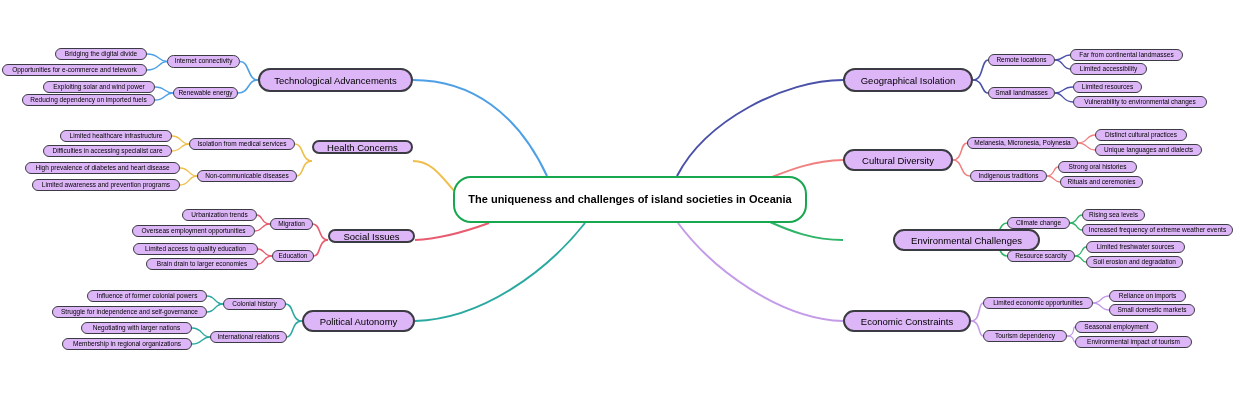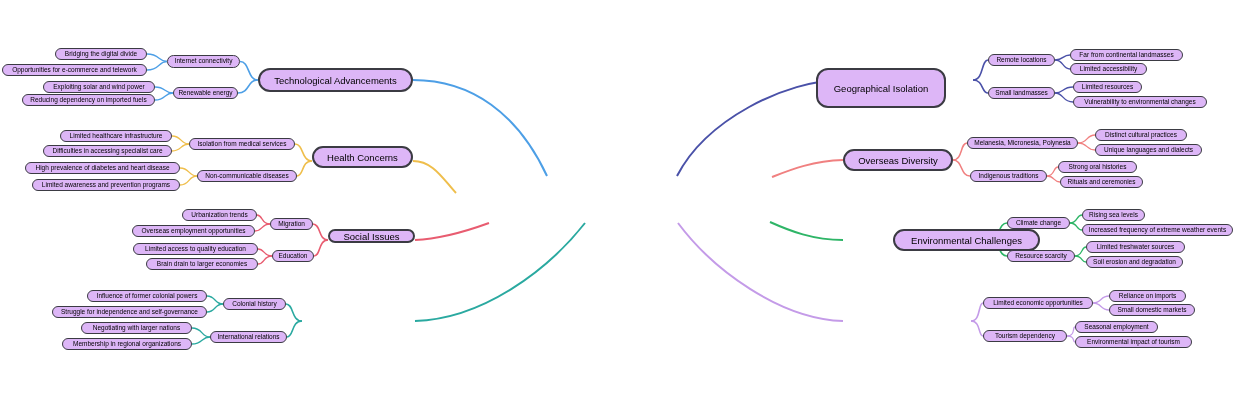--- a/index.html
+++ b/index.html
@@ -97,76 +97,79 @@
       <path d="M 843,321 C 780,319 713,270 678,223"></path>
       <path stroke-width="1.6" d="M 971,321 C 981,321 978,303 983,303"></path>
       <path stroke-width="1.6" d="M 971,321 C 981,321 978,336 983,336"></path>
       <path stroke-width="1.3" d="M 1093,303 C 1102,303 1100,296 1109,296"></path>
       <path stroke-width="1.3" d="M 1093,303 C 1102,303 1100,310 1109,310"></path>
       <path stroke-width="1.3" d="M 1067,336 C 1076,336 1072,327 1075,327"></path>
       <path stroke-width="1.3" d="M 1067,336 C 1076,336 1072,342 1075,342"></path>
     </g>
   </svg>
 
+  <div class="node central" style="left:453px;top:176px;width:354px;height:47px">The uniqueness and challenges of island societies in Oceania</div>
 
   <div class="node main" style="left:258px;top:68px;width:155px;height:24px">Technological Advancements</div>
   <div class="node sub" style="left:167px;top:55px;width:73px;height:13px">Internet connectivity</div>
   <div class="node leaf" style="left:55px;top:48px;width:92px;height:12px">Bridging the digital divide</div>
   <div class="node leaf" style="left:2px;top:64px;width:145px;height:12px">Opportunities for e-commerce and telework</div>
   <div class="node sub" style="left:173px;top:87px;width:65px;height:12px">Renewable energy</div>
   <div class="node leaf" style="left:43px;top:81px;width:112px;height:12px">Exploiting solar and wind power</div>
   <div class="node leaf" style="left:22px;top:94px;width:133px;height:12px">Reducing dependency on imported fuels</div>
 
-  <div class="node main" style="left:312px;top:146px;width:101px;height:22px">Health Concerns</div>
+  <div class="node main" style="left:312px;top:140px;width:101px;height:14px">Health Concerns</div>
   <div class="node sub" style="left:189px;top:138px;width:106px;height:12px">Isolation from medical services</div>
   <div class="node leaf" style="left:60px;top:130px;width:112px;height:12px">Limited healthcare infrastructure</div>
   <div class="node leaf" style="left:43px;top:145px;width:129px;height:12px">Difficulties in accessing specialist care</div>
   <div class="node sub" style="left:197px;top:170px;width:100px;height:12px">Non-communicable diseases</div>
   <div class="node leaf" style="left:25px;top:162px;width:155px;height:12px">High prevalence of diabetes and heart disease</div>
   <div class="node leaf" style="left:32px;top:179px;width:148px;height:12px">Limited awareness and prevention programs</div>
 
   <div class="node main" style="left:328px;top:229px;width:87px;height:14px">Social Issues</div>
   <div class="node sub" style="left:270px;top:218px;width:43px;height:12px">Migration</div>
   <div class="node leaf" style="left:182px;top:209px;width:75px;height:12px">Urbanization trends</div>
   <div class="node leaf" style="left:132px;top:225px;width:123px;height:12px">Overseas employment opportunities</div>
   <div class="node sub" style="left:272px;top:250px;width:42px;height:12px">Education</div>
   <div class="node leaf" style="left:133px;top:243px;width:125px;height:12px">Limited access to quality education</div>
   <div class="node leaf" style="left:146px;top:258px;width:112px;height:12px">Brain drain to larger economies</div>
 
+  <div class="node main" style="left:302px;top:310px;width:113px;height:22px">Political Autonomy</div>
   <div class="node sub" style="left:223px;top:298px;width:63px;height:12px">Colonial history</div>
   <div class="node leaf" style="left:87px;top:290px;width:120px;height:12px">Influence of former colonial powers</div>
   <div class="node leaf" style="left:52px;top:306px;width:155px;height:12px">Struggle for independence and self-governance</div>
   <div class="node sub" style="left:210px;top:331px;width:77px;height:12px">International relations</div>
   <div class="node leaf" style="left:81px;top:322px;width:111px;height:12px">Negotiating with larger nations</div>
   <div class="node leaf" style="left:62px;top:338px;width:130px;height:12px">Membership in regional organizations</div>
 
-  <div class="node main" style="left:816px;top:68px;width:130px;height:40px">Geographical Isolation</div>
+  <div class="node main" style="left:843px;top:68px;width:130px;height:24px">Geographical Isolation</div>
   <div class="node sub" style="left:988px;top:54px;width:67px;height:12px">Remote locations</div>
   <div class="node leaf" style="left:1070px;top:49px;width:113px;height:12px">Far from continental landmasses</div>
   <div class="node leaf" style="left:1070px;top:63px;width:77px;height:12px">Limited accessibility</div>
   <div class="node sub" style="left:988px;top:87px;width:67px;height:12px">Small landmasses</div>
   <div class="node leaf" style="left:1073px;top:81px;width:69px;height:12px">Limited resources</div>
   <div class="node leaf" style="left:1073px;top:96px;width:134px;height:12px">Vulnerability to environmental changes</div>
 
-  <div class="node main" style="left:843px;top:149px;width:110px;height:22px">Overseas Diversity</div>
+  <div class="node main" style="left:843px;top:149px;width:110px;height:22px">Cultural Diversity</div>
   <div class="node sub" style="left:967px;top:137px;width:111px;height:12px">Melanesia, Micronesia, Polynesia</div>
   <div class="node leaf" style="left:1095px;top:129px;width:92px;height:12px">Distinct cultural practices</div>
   <div class="node leaf" style="left:1095px;top:144px;width:107px;height:12px">Unique languages and dialects</div>
   <div class="node sub" style="left:970px;top:170px;width:77px;height:12px">Indigenous traditions</div>
   <div class="node leaf" style="left:1058px;top:161px;width:79px;height:12px">Strong oral histories</div>
   <div class="node leaf" style="left:1060px;top:176px;width:83px;height:12px">Rituals and ceremonies</div>
 
   <div class="node main" style="left:893px;top:229px;width:147px;height:22px">Environmental Challenges</div>
   <div class="node sub" style="left:1007px;top:217px;width:63px;height:12px">Climate change</div>
   <div class="node leaf" style="left:1082px;top:209px;width:63px;height:12px">Rising sea levels</div>
   <div class="node leaf" style="left:1082px;top:224px;width:151px;height:12px">Increased frequency of extreme weather events</div>
   <div class="node sub" style="left:1007px;top:250px;width:68px;height:12px">Resource scarcity</div>
   <div class="node leaf" style="left:1086px;top:241px;width:99px;height:12px">Limited freshwater sources</div>
   <div class="node leaf" style="left:1086px;top:256px;width:97px;height:12px">Soil erosion and degradation</div>
 
+  <div class="node main" style="left:843px;top:310px;width:128px;height:22px">Economic Constraints</div>
   <div class="node sub" style="left:983px;top:297px;width:110px;height:12px">Limited economic opportunities</div>
   <div class="node leaf" style="left:1109px;top:290px;width:77px;height:12px">Reliance on imports</div>
   <div class="node leaf" style="left:1109px;top:304px;width:86px;height:12px">Small domestic markets</div>
   <div class="node sub" style="left:983px;top:330px;width:84px;height:12px">Tourism dependency</div>
   <div class="node leaf" style="left:1075px;top:321px;width:83px;height:12px">Seasonal employment</div>
   <div class="node leaf" style="left:1075px;top:336px;width:117px;height:12px">Environmental impact of tourism</div>
 
 </div>
 
 </body></html>

